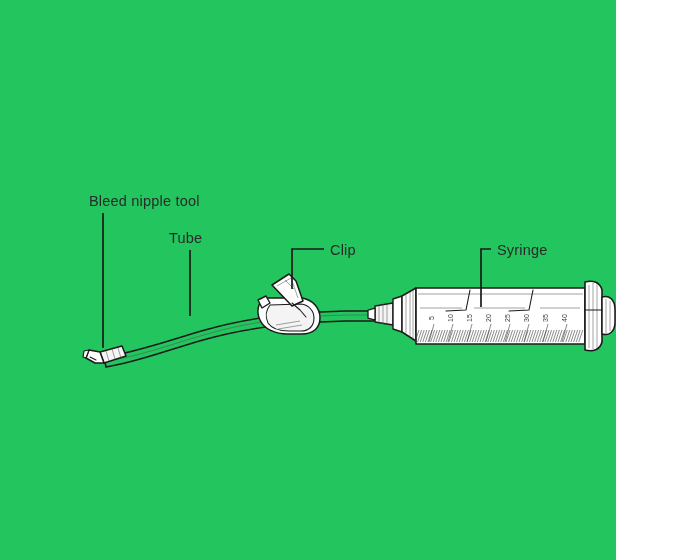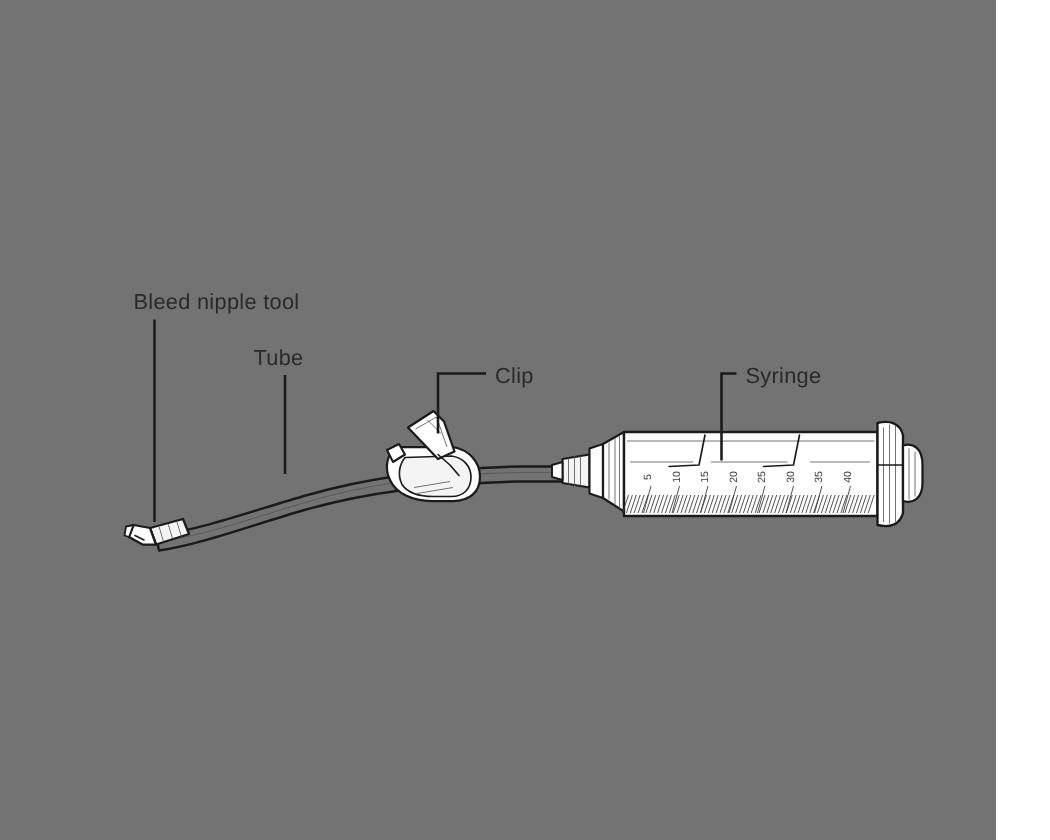--- a/index.html
+++ b/index.html
@@ -9,23 +9,23 @@
     background: #ffffff;
   }
   body {
     width: 700px;
     height: 560px;
     font-family: "Liberation Sans", sans-serif;
     overflow: hidden;
   }
   #diagram-root {
     position: relative;
-    width: 664px;
+    width: 616px;
     height: 560px;
-    background: #737373;
+    background: #22c55e;
   }
   #diagram-svg {
     position: absolute;
     top: 0;
     left: 0;
     width: 700px;
     height: 560px;
     display: block;
   }
   .label-text {

